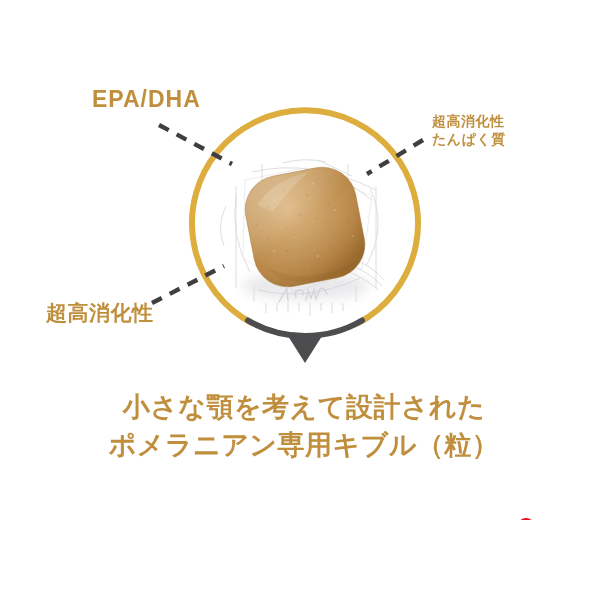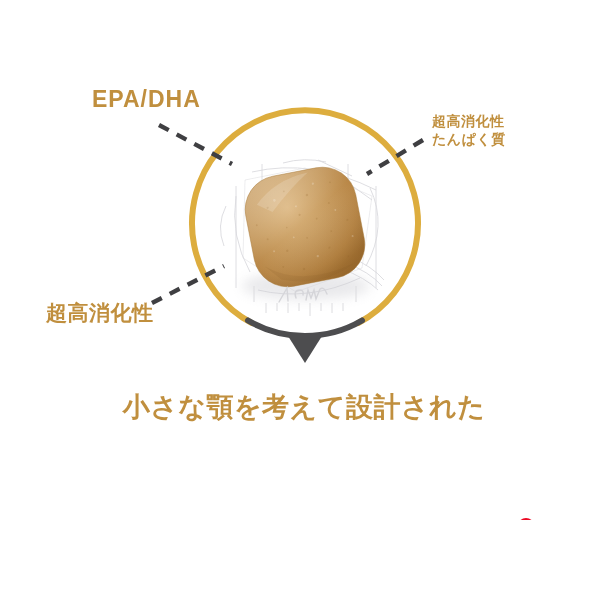--- a/index.html
+++ b/index.html
@@ -220,20 +220,21 @@
 
   <div class="callout-label" id="label-epa-dha">EPA/DHA</div>
 
   <div class="callout-label" id="label-psyllium">超高消化性</div>
 
   <div class="callout-label" id="label-protein">超高消化性
 たんぱく質</div>
 
   <div id="caption">
     <span class="cap-line">小さな顎を考えて設計された</span>
+    <span class="cap-line">ポメラニアン専用キブル（粒）</span>
   </div>
 
   <div id="brand-logo">
     <svg width="90" height="58" viewBox="0 0 90 58" xmlns="http://www.w3.org/2000/svg">
       <g fill="#ec0a24">
 
         <circle cx="11" cy="23" r="8.6"></circle>
         <circle cx="28.5" cy="16" r="8.6"></circle>
         <circle cx="45" cy="13" r="8.9"></circle>
         <circle cx="61.5" cy="16" r="8.6"></circle>

